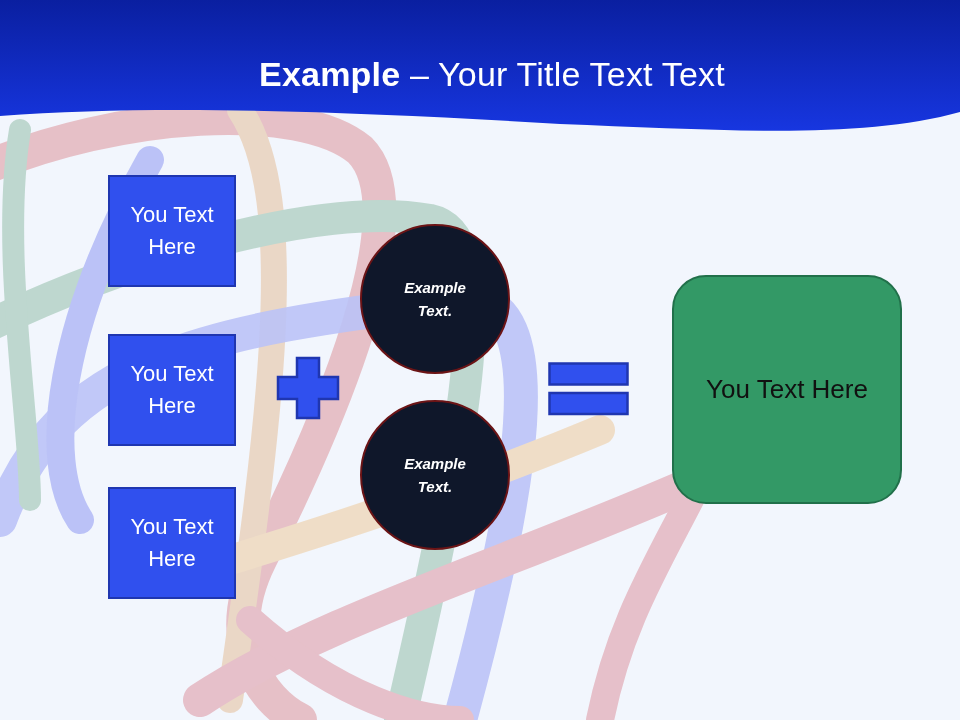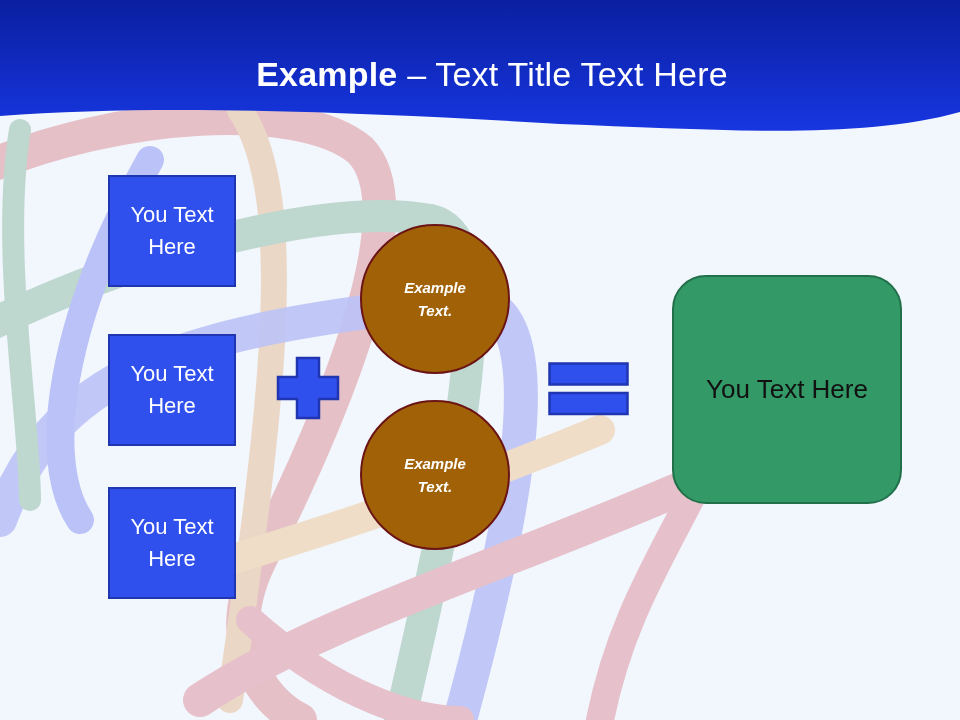--- a/index.html
+++ b/index.html
@@ -20,21 +20,21 @@
       position: absolute; left: 108px; width: 128px; height: 112px;
       background: #3050ee; border: 2px solid #1f36b0; box-sizing: border-box;
       display: flex; align-items: center; justify-content: center; text-align: center;
       color: #ffffff; font-size: 22px; line-height: 32px;
     }
     .left-box span { width: 100px; }
     .plus { position: absolute; left: 276px; top: 356px; width: 64px; height: 64px; }
     .equals { position: absolute; left: 548px; top: 362px; width: 82px; height: 54px; }
     .circle {
       position: absolute; left: 360px; width: 150px; height: 150px; border-radius: 50%;
-      background: #a16207; border: 2px solid #6b1416; box-sizing: border-box;
+      background: #0f172a; border: 2px solid #6b1416; box-sizing: border-box;
       display: flex; align-items: center; justify-content: center; text-align: center;
       color: #ffffff; font-size: 15px; font-weight: bold; font-style: italic; line-height: 23px;
     }
     .circle span { width: 80px; }
     .result-box {
       position: absolute; left: 672px; top: 275px; width: 230px; height: 229px;
       background: #339966; border: 2px solid #21704a; border-radius: 34px; box-sizing: border-box;
       display: flex; align-items: center; justify-content: center; text-align: center;
       color: #111111; font-size: 26px;
     }
@@ -63,21 +63,21 @@
     <defs>
       <linearGradient id="hdr" x1="0" y1="0" x2="0" y2="1">
         <stop offset="0" stop-color="#0a1fa0"></stop>
         <stop offset="1" stop-color="#1736e0"></stop>
       </linearGradient>
     </defs>
     <path d="M0 0 H960 V112 C 860 140, 720 130, 560 124 C 360 112, 160 104, 0 116 Z" fill="url(#hdr)"></path>
   </svg>
 
   <div class="title">
-    <span class="bold">Example</span><span> – Text Title Text Here</span>
+    <span class="bold">Example</span><span> – Your Title Text Text</span>
   </div>
 
   <div class="left-box" style="top:175px;">
     <span>You Text Here</span>
   </div>
   <div class="left-box" style="top:334px;">
     <span>You Text Here</span>
   </div>
   <div class="left-box" style="top:487px;">
     <span>You Text Here</span>

